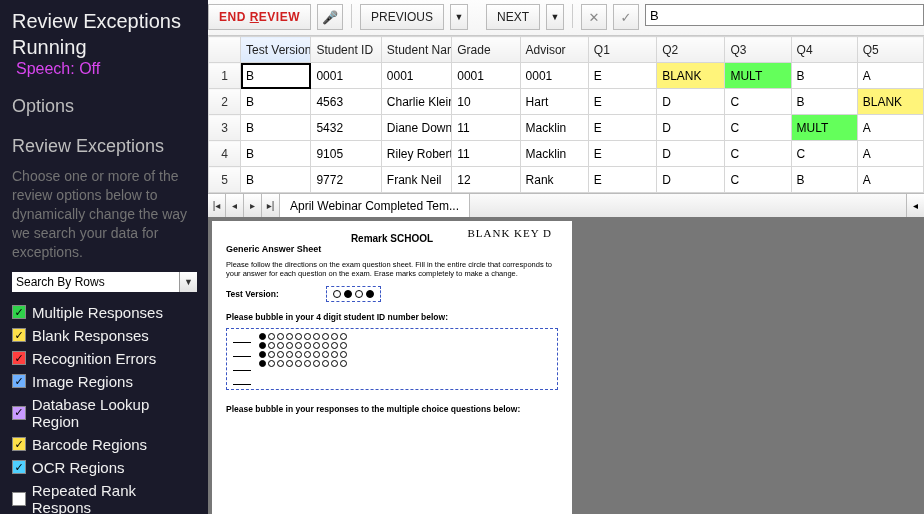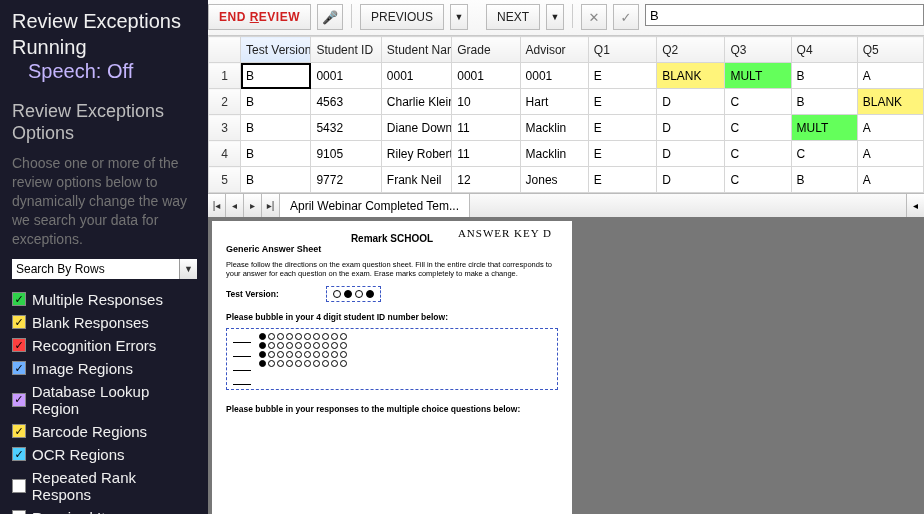--- a/index.html
+++ b/index.html
@@ -22,24 +22,24 @@
     flex-shrink: 0;
   }
   .left-panel h1 {
     font-size: 20px;
     font-weight: 400;
     margin: 0 0 0 0;
     color: #f0f0f0;
     line-height: 1.3;
   }
   .left-panel .subtitle {
-    font-size: 20px;
+    font-size: 16px;
     font-weight: 400;
-    margin: 0 0 18px 16px;
-    color: #c4b5fd;
+    margin: 0 0 18px 4px;
+    color: #d946ef;
   }
   .left-panel h2 {
     font-size: 18px;
     font-weight: 400;
     color: #bdbdbd;
     margin: 18px 0 0 0;
     line-height: 1.2;
   }
   .left-panel p.desc {
     font-size: 14px;
@@ -263,22 +263,22 @@
 </style>
 </head>
 <body>
 
 <div class="cursor">⬉</div>
 
 <div class="left-panel">
   <h1>Review Exceptions Running</h1>
   <div class="subtitle">Speech: Off</div>
 
+  <h2 style="margin-top:0">Options</h2>
   <h2>Review Exceptions</h2>
-  <h2 style="margin-top:0">Options</h2>
 
   <p class="desc">Choose one or more of the review options below to dynamically change the way we search your data for exceptions.</p>
 
   <div class="dropdown">
     <span class="dd-label">Search By Rows</span>
     <span class="dd-btn">▼</span>
   </div>
 
   <div class="option-list" id="option-list">
       <div class="opt-row">
@@ -429,21 +429,21 @@
             <td>C</td>
             <td>C</td>
             <td>A</td>
           </tr>
           <tr>
             <td class="rownum">5</td>
             <td>B</td>
             <td>9772</td>
             <td>Frank Neil</td>
             <td>12</td>
-            <td>Jones</td>
+            <td>Rank</td>
             <td>E</td>
             <td>D</td>
             <td>C</td>
             <td>B</td>
             <td>A</td>
           </tr>
         </tbody>
     </table>
   </div>
 
@@ -451,21 +451,21 @@
     <span class="navbtn">|◂</span>
     <span class="navbtn">◂</span>
     <span class="navbtn">▸</span>
     <span class="navbtn">▸|</span>
     <span class="tab">April Webinar Completed Tem...</span>
     <span class="scroll-right">◂</span>
   </div>
 
   <div class="viewer-body">
     <div class="paper">
-      <span class="annot">ANSWER KEY D</span>
+      <span class="annot">BLANK KEY D</span>
       <h3>Remark SCHOOL</h3>
       <h4>Generic Answer Sheet</h4>
       <p class="instr">Please follow the directions on the exam question sheet. Fill in the entire circle that corresponds to your answer for each question on the exam. Erase marks completely to make a change.</p>
 
       <div class="field-row">
         <span class="lbl">Test Version:</span>
         <span class="bubbles">
           <span class="bub"></span>
             <span class="bub fill"></span>
             <span class="bub"></span>

